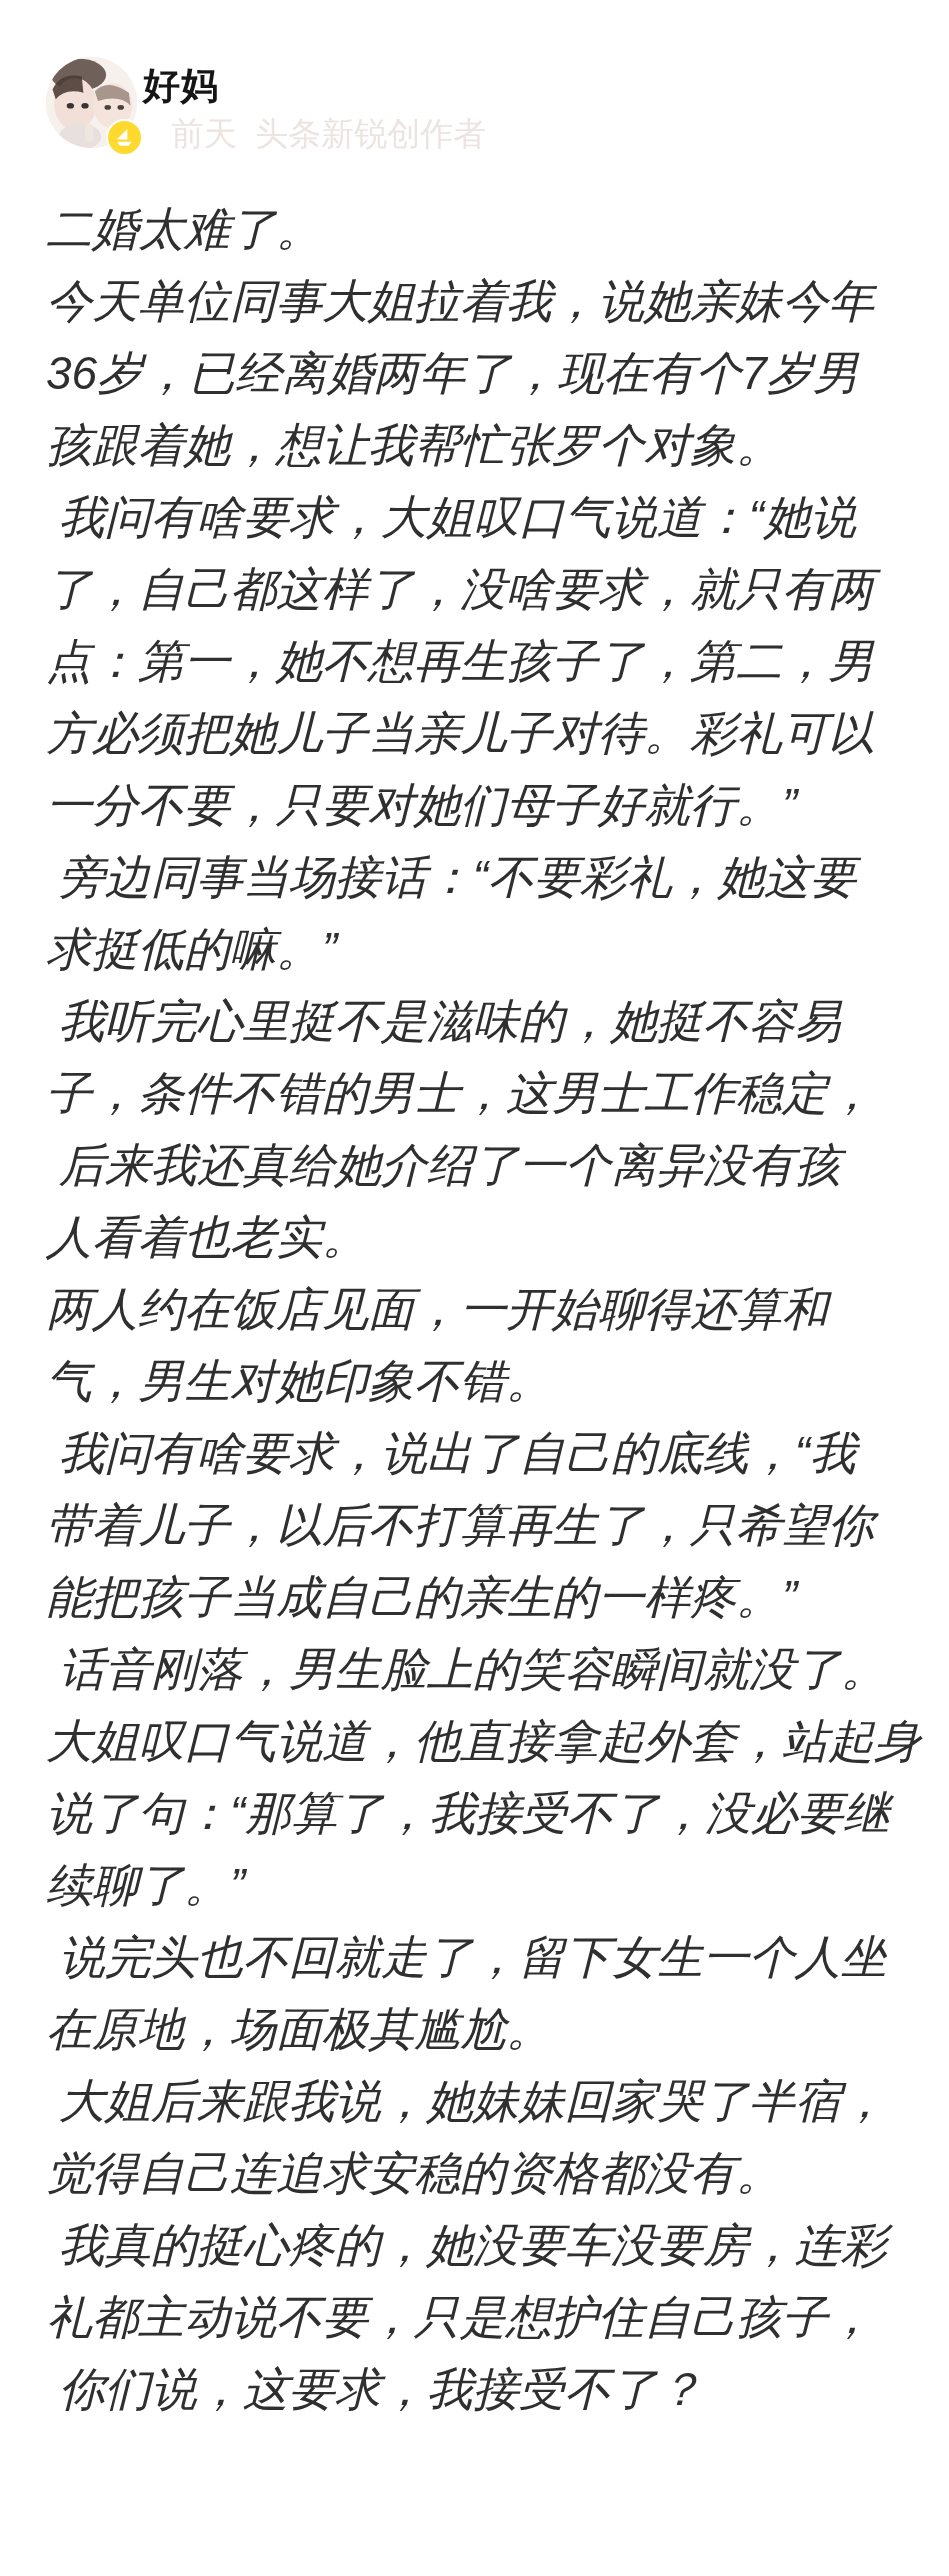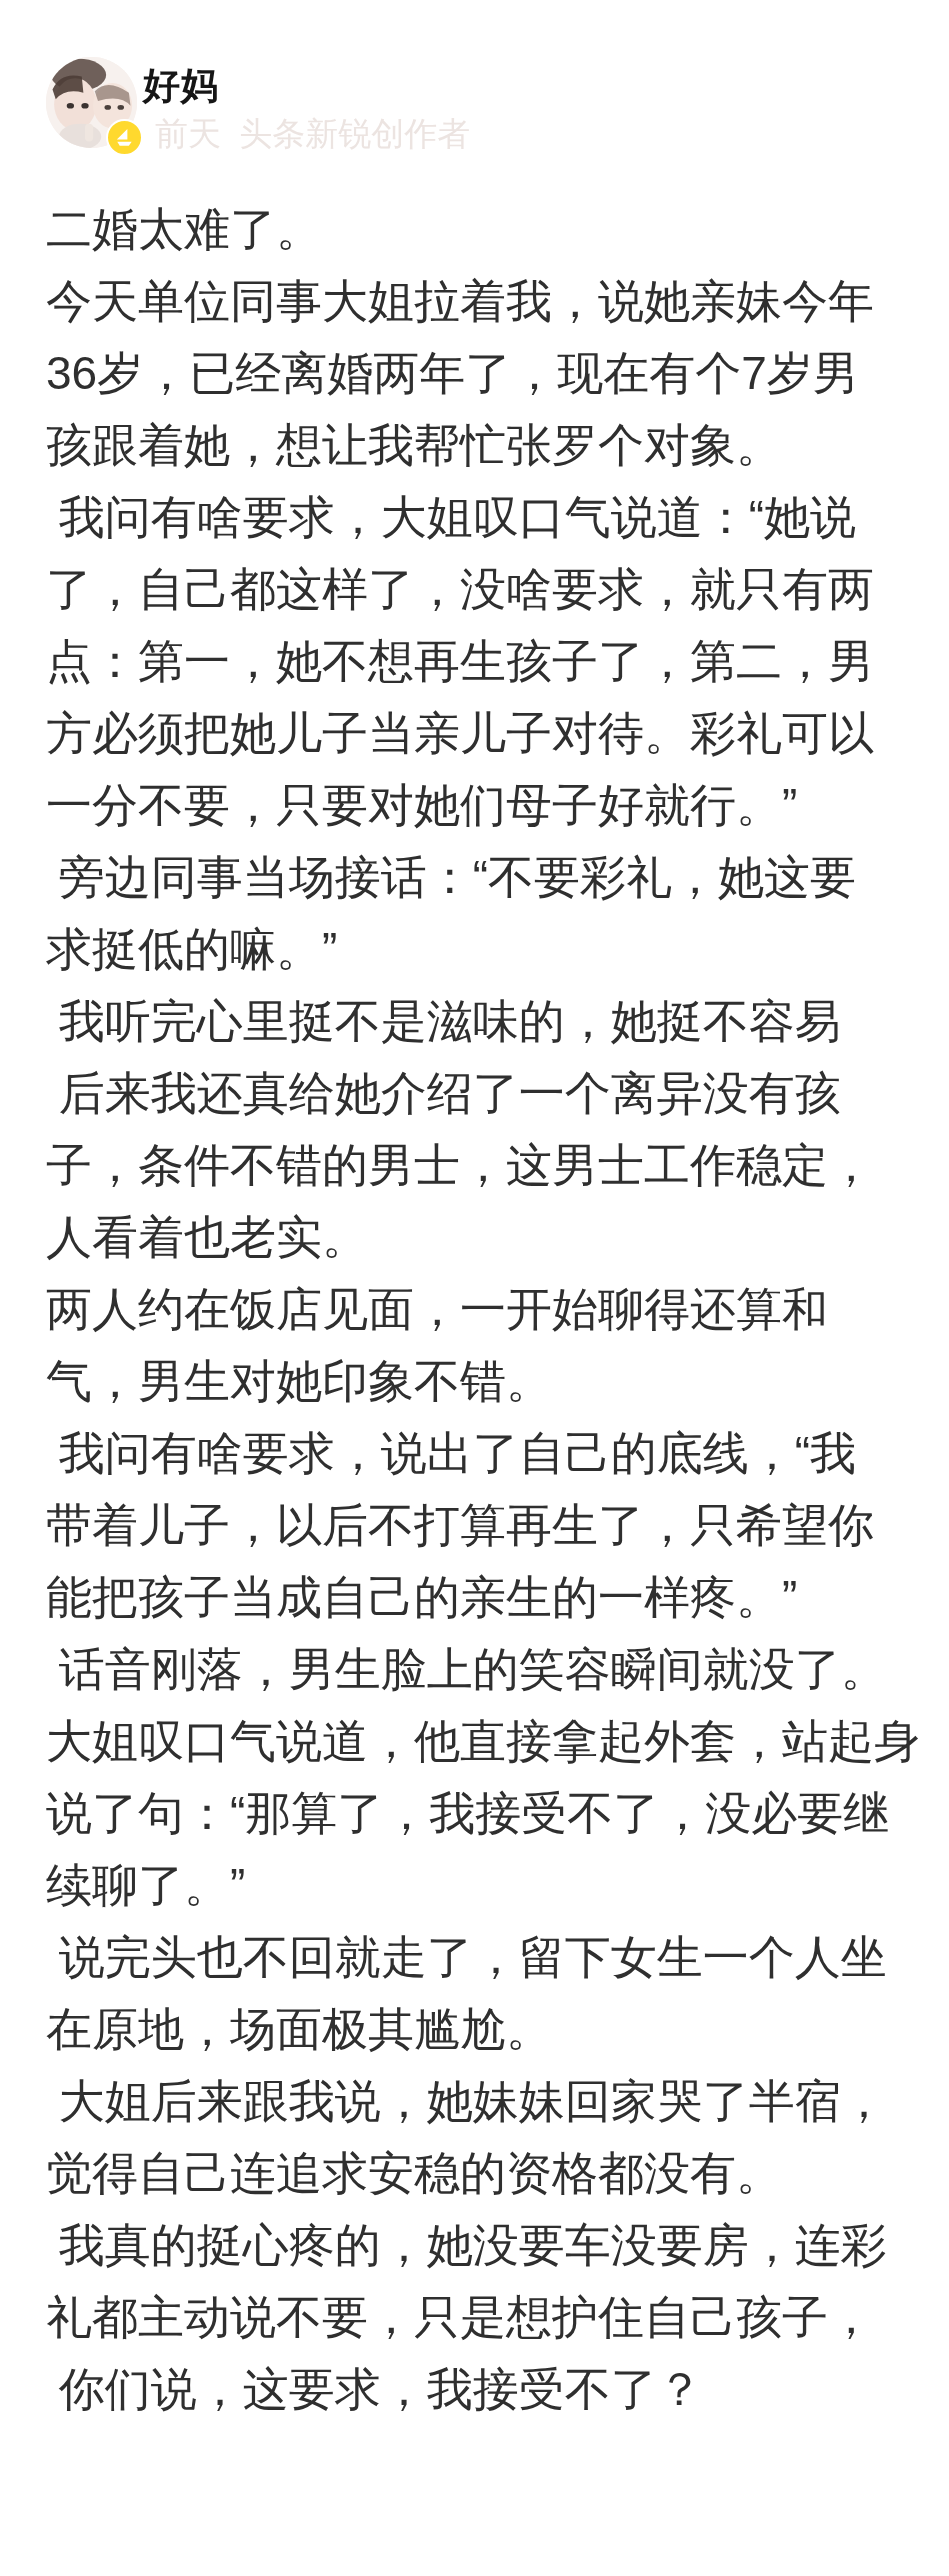--- a/index.html
+++ b/index.html
@@ -25,29 +25,30 @@
     box-sizing:border-box;
     display:flex;align-items:center;justify-content:center;
   }
   .badge svg{width:23px;height:23px;display:block;}
   .username{
     position:absolute;left:143px;top:62px;
     font-size:37px;line-height:47px;font-weight:600;
     color:#161616;letter-spacing:0.8px;white-space:pre;
   }
   .meta{
-    position:absolute;left:155px;top:112px;
+    position:absolute;left:171px;top:112px;
     font-size:33px;line-height:44px;font-weight:400;
     color:#ece4e1;white-space:pre;text-align:center;
   }
   
   .post-text{
     position:absolute;left:46px;top:193px;width:895px;
     font-size:46px;line-height:72px;
     color:#2f2f2f;
+    font-style:italic;
   }
   .post-text .line{
     height:72px;white-space:pre;
     font-kerning:none;
   }
 </style>
 </head>
 <body>
 
 <div class="page">
@@ -90,22 +91,22 @@
       <div class="line">36岁，已经离婚两年了，现在有个7岁男</div>
       <div class="line">孩跟着她，想让我帮忙张罗个对象。</div>
       <div class="line"> 我问有啥要求，大姐叹口气说道：“她说</div>
       <div class="line">了，自己都这样了，没啥要求，就只有两</div>
       <div class="line">点：第一，她不想再生孩子了，第二，男</div>
       <div class="line">方必须把她儿子当亲儿子对待。彩礼可以</div>
       <div class="line">一分不要，只要对她们母子好就行。”</div>
       <div class="line"> 旁边同事当场接话：“不要彩礼，她这要</div>
       <div class="line">求挺低的嘛。”</div>
       <div class="line"> 我听完心里挺不是滋味的，她挺不容易</div>
+      <div class="line">子，条件不错的男士，这男士工作稳定，</div>
       <div class="line"> 后来我还真给她介绍了一个离异没有孩</div>
-      <div class="line">子，条件不错的男士，这男士工作稳定，</div>
       <div class="line">人看着也老实。</div>
       <div class="line">两人约在饭店见面，一开始聊得还算和</div>
       <div class="line">气，男生对她印象不错。</div>
       <div class="line"> 我问有啥要求，说出了自己的底线，“我</div>
       <div class="line">带着儿子，以后不打算再生了，只希望你</div>
       <div class="line">能把孩子当成自己的亲生的一样疼。”</div>
       <div class="line"> 话音刚落，男生脸上的笑容瞬间就没了。</div>
       <div class="line">大姐叹口气说道，他直接拿起外套，站起身</div>
       <div class="line">说了句：“那算了，我接受不了，没必要继</div>
       <div class="line">续聊了。”</div>

